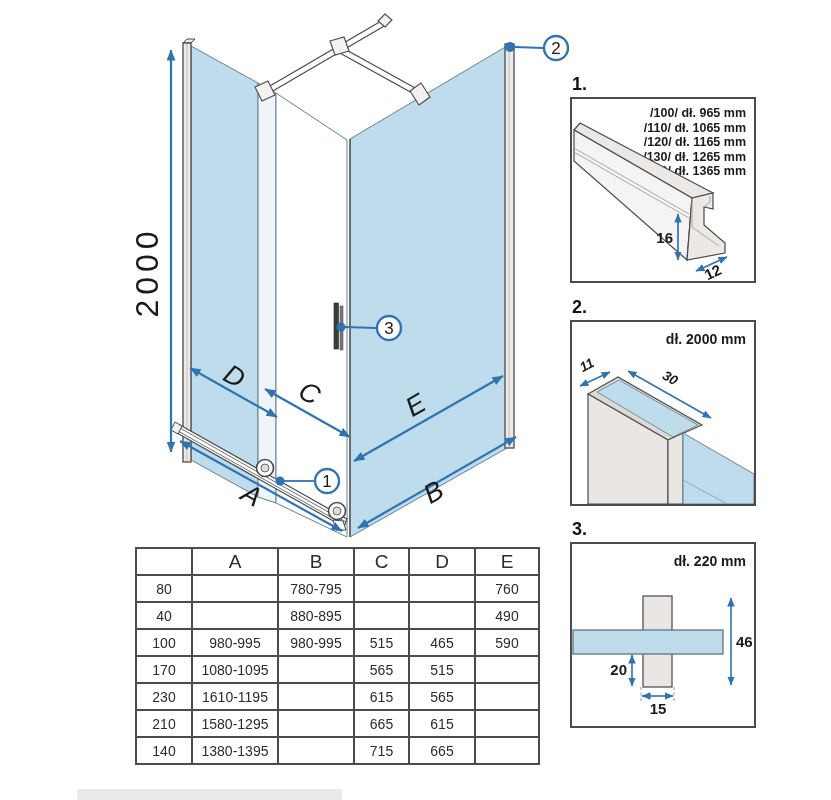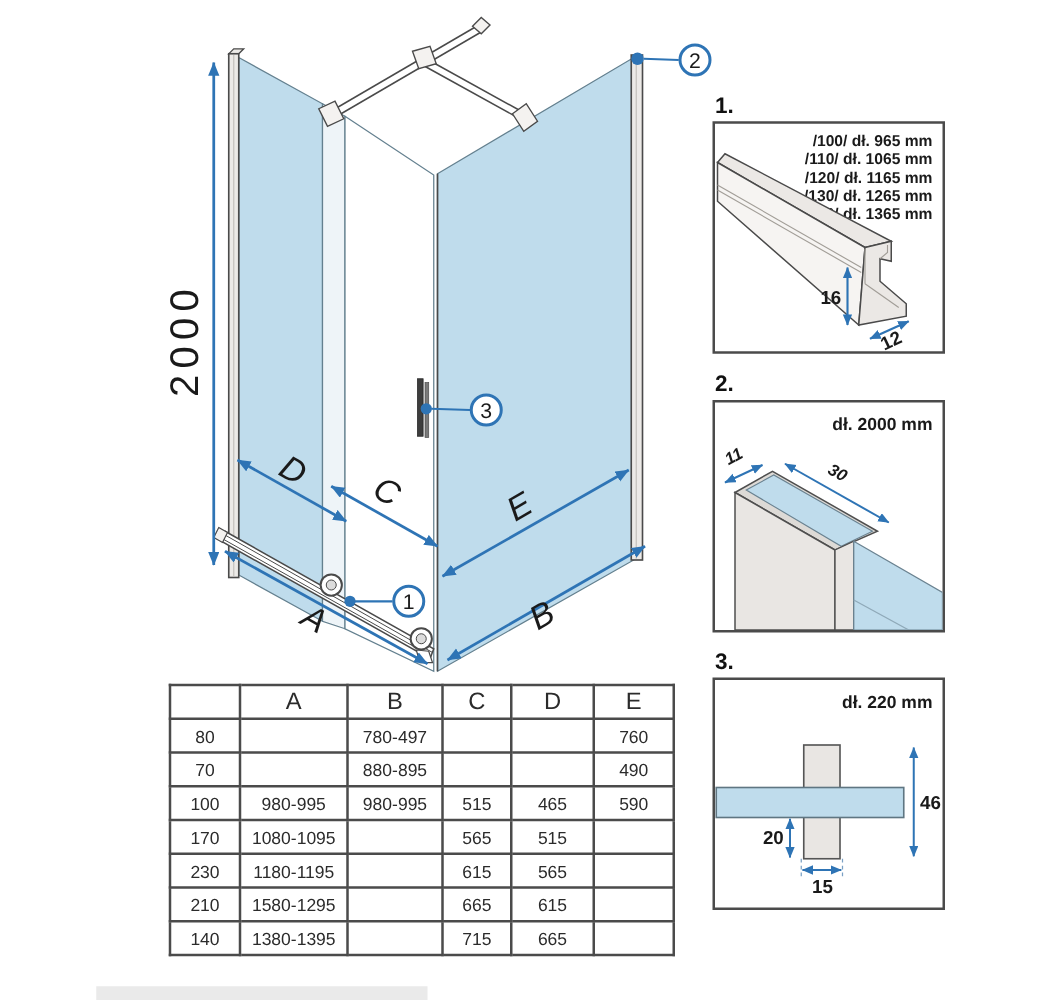--- a/index.html
+++ b/index.html
@@ -216,27 +216,27 @@
         <th>B</th>
         <th>C</th>
         <th>D</th>
         <th>E</th>
       </tr>
     </thead>
     <tbody>
       <tr>
         <td>80</td>
         <td></td>
-        <td>780-497</td>
+        <td>780-795</td>
         <td></td>
         <td></td>
         <td>760</td>
       </tr>
       <tr>
-        <td>70</td>
+        <td>40</td>
         <td></td>
         <td>880-895</td>
         <td></td>
         <td></td>
         <td>490</td>
       </tr>
       <tr>
         <td>100</td>
         <td>980-995</td>
         <td>980-995</td>
@@ -247,21 +247,21 @@
       <tr>
         <td>170</td>
         <td>1080-1095</td>
         <td></td>
         <td>565</td>
         <td>515</td>
         <td></td>
       </tr>
       <tr>
         <td>230</td>
-        <td>1180-1195</td>
+        <td>1610-1195</td>
         <td></td>
         <td>615</td>
         <td>565</td>
         <td></td>
       </tr>
       <tr>
         <td>210</td>
         <td>1580-1295</td>
         <td></td>
         <td>665</td>

